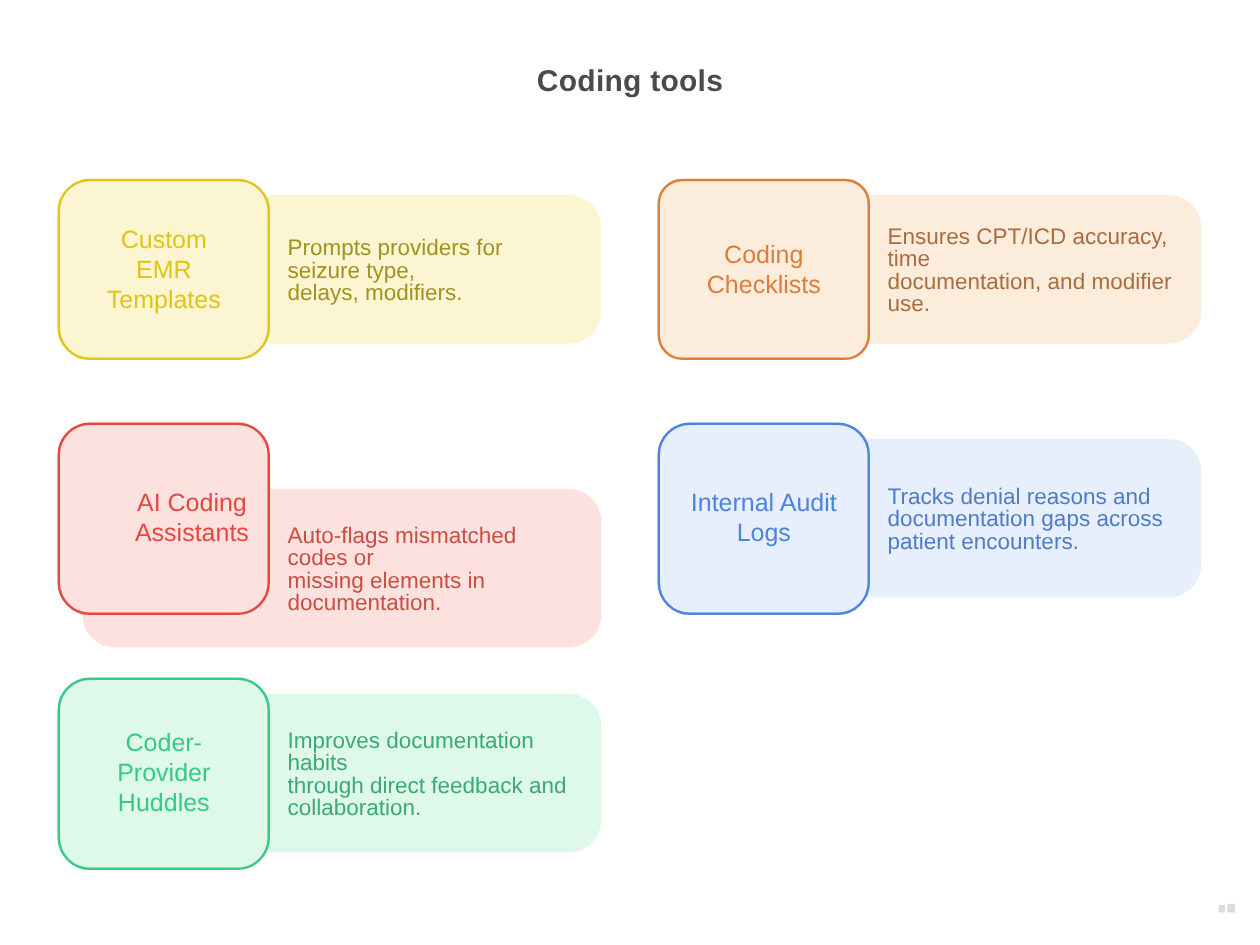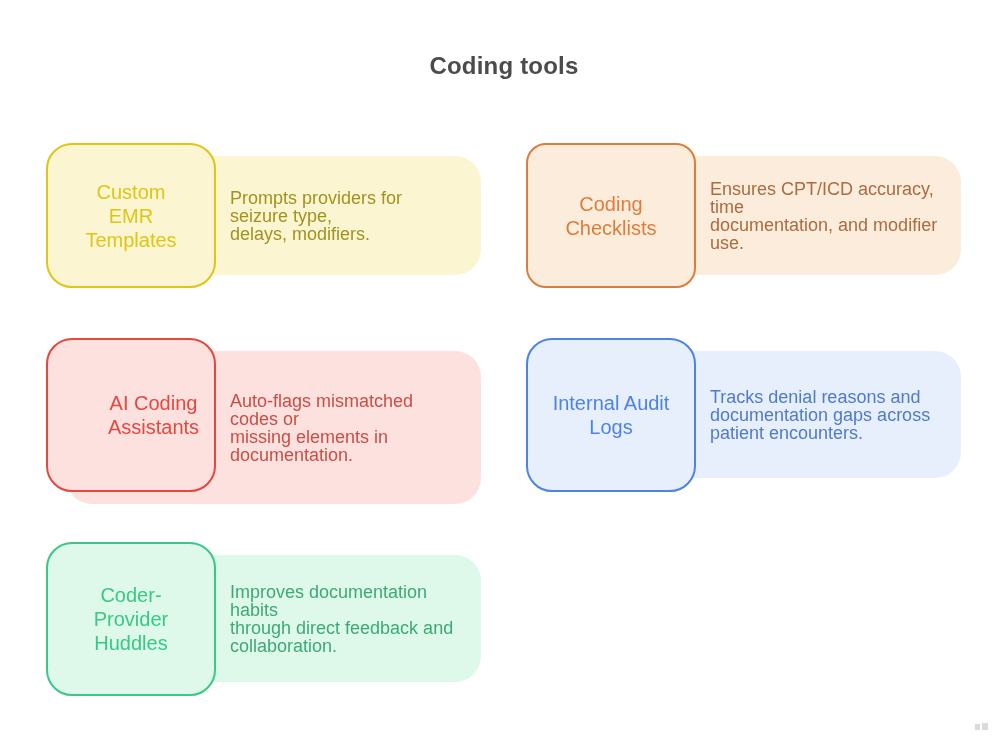--- a/index.html
+++ b/index.html
@@ -117,21 +117,21 @@
       <p class="desc">Ensures CPT/ICD accuracy, time
 documentation, and modifier use.</p>
     </div>
     <div class="square" style="height:145px;border-radius:20px;">
       <p class="square-title">Coding
 Checklists</p>
     </div>
   </div>
 
   <div class="card-group" style="left: 46px; top: 338px; --main: #e4483e; --bg: #fce1df; --desc: #c94f45;">
-    <div class="panel" style="height:153px;">
+    <div class="panel" style="height:127px;margin-top:40px;">
       <p class="desc">Auto-flags mismatched codes or
 missing elements in
 documentation.</p>
     </div>
     <div class="square" style="height:154px;padding-left:45px;">
       <p class="square-title">AI Coding
 Assistants</p>
     </div>
   </div>
 

